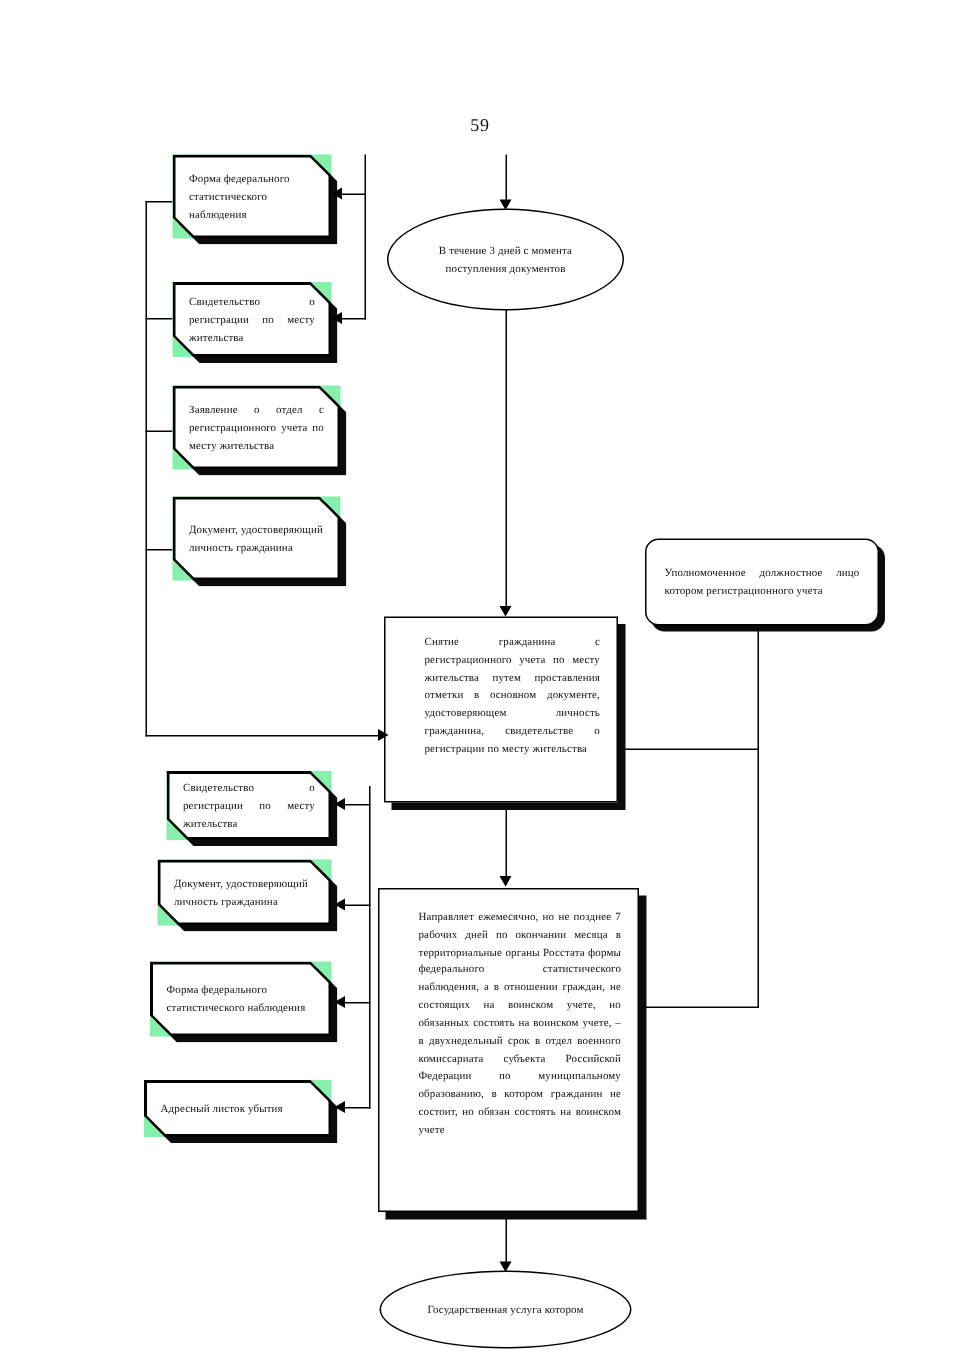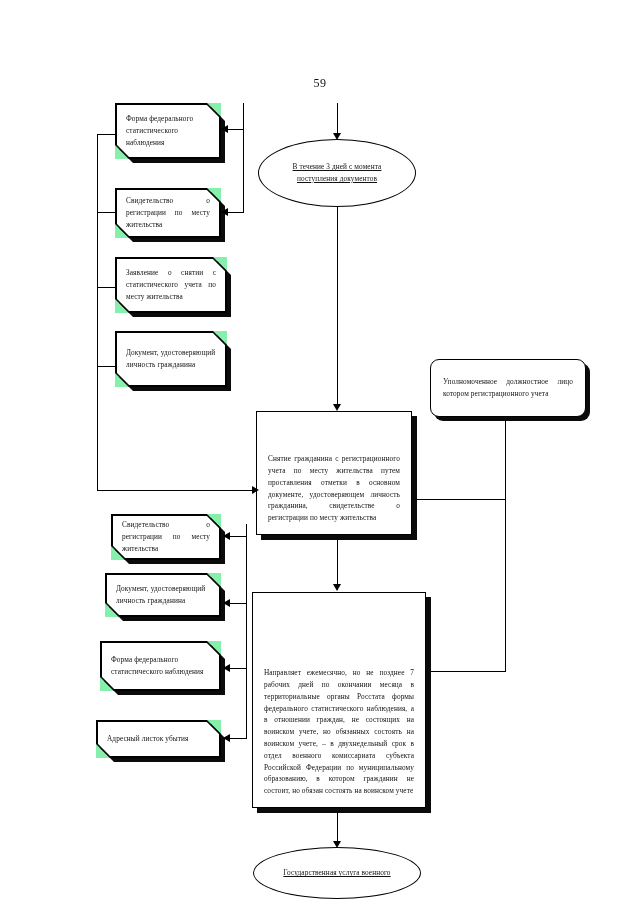--- a/index.html
+++ b/index.html
@@ -66,21 +66,21 @@
   .doc .body > div{width:100%;padding:0 11px 0 11px;}
 
   
   .proc{position:absolute;box-sizing:border-box;background:#fff;}
   .proc .shadow{
     position:absolute;left:5px;top:5px;right:-5px;bottom:-5px;background:#0b0b0b;z-index:0;
   }
   .proc .face{
     position:absolute;left:0;top:0;right:0;bottom:0;
     background:#fff;border:1.6px solid #000;z-index:1;
-    display:flex;align-items:flex-end;
+    display:flex;align-items:flex-start;padding-left:15px;
   }
   .proc .face > div{width:100%;padding:10px 11px;}
 
   
   .round{position:absolute;box-sizing:border-box;}
   .round .shadow{
     position:absolute;left:4px;top:4px;right:-4px;bottom:-4px;background:#0b0b0b;
     border-radius:9px;z-index:0;
   }
   .round .face{
@@ -90,21 +90,21 @@
   }
   .round .face > div{width:100%;padding:0 12px;}
 
   
   .oval{position:absolute;box-sizing:border-box;}
   .oval .face{
     position:absolute;left:0;top:0;right:0;bottom:0;background:#fff;
     border:1.7px solid #000;border-radius:50%;
     display:flex;align-items:center;justify-content:center;z-index:1;
   }
-  .oval .face > div{width:100%;padding:0 16px;text-align:center;text-decoration:underline;}
+  .oval .face > div{width:100%;padding:0 16px;text-align:center;}
 
   
   .ln{position:absolute;background:#000;z-index:0;}
   .lnh{height:1.3px;}
   .lnv{width:1.3px;}
   .arrow{position:absolute;width:0;height:0;z-index:2;}
   .arr-down{border-left:4.2px solid transparent;border-right:4.2px solid transparent;border-top:7.5px solid #000;}
   .arr-left{border-top:4.2px solid transparent;border-bottom:4.2px solid transparent;border-right:7.5px solid #000;}
   .arr-right{border-top:4.2px solid transparent;border-bottom:4.2px solid transparent;border-left:7.5px solid #000;}
 </style>
@@ -177,21 +177,21 @@
     <div class="body">
         <div class="node-text">Свидетельство о регистрации по месту жительства</div>
       </div>
   </div>
 
   <div class="doc" style="left:115px;top:211px;width:112px;height:56px;">
     <div class="shadow"></div>
     <div class="outline"></div>
     <div class="inner"></div>
     <div class="body">
-        <div class="node-text">Заявление о снятии с статистического учета по месту жительства</div>
+        <div class="node-text">Заявление о отдел с регистрационного учета по месту жительства</div>
       </div>
   </div>
 
   <div class="doc" style="left:115px;top:285px;width:112px;height:56px;">
     <div class="shadow"></div>
     <div class="outline"></div>
     <div class="inner"></div>
     <div class="body">
         <div class="node-text nojust">Документ, удостоверяющий личность гражданина</div>
       </div>
@@ -249,17 +249,17 @@
     <div class="shadow"></div>
     <div class="outline"></div>
     <div class="inner"></div>
     <div class="body">
         <div class="node-text">Адресный листок убытия</div>
       </div>
   </div>
 
   <div class="oval" style="left:253px;top:801px;width:168px;height:52px;">
     <div class="face">
-      <div class="node-text center">Государственная услуга военного</div>
+      <div class="node-text center">Государственная услуга котором</div>
     </div>
   </div>
 
 </div>
 
 </body></html>

